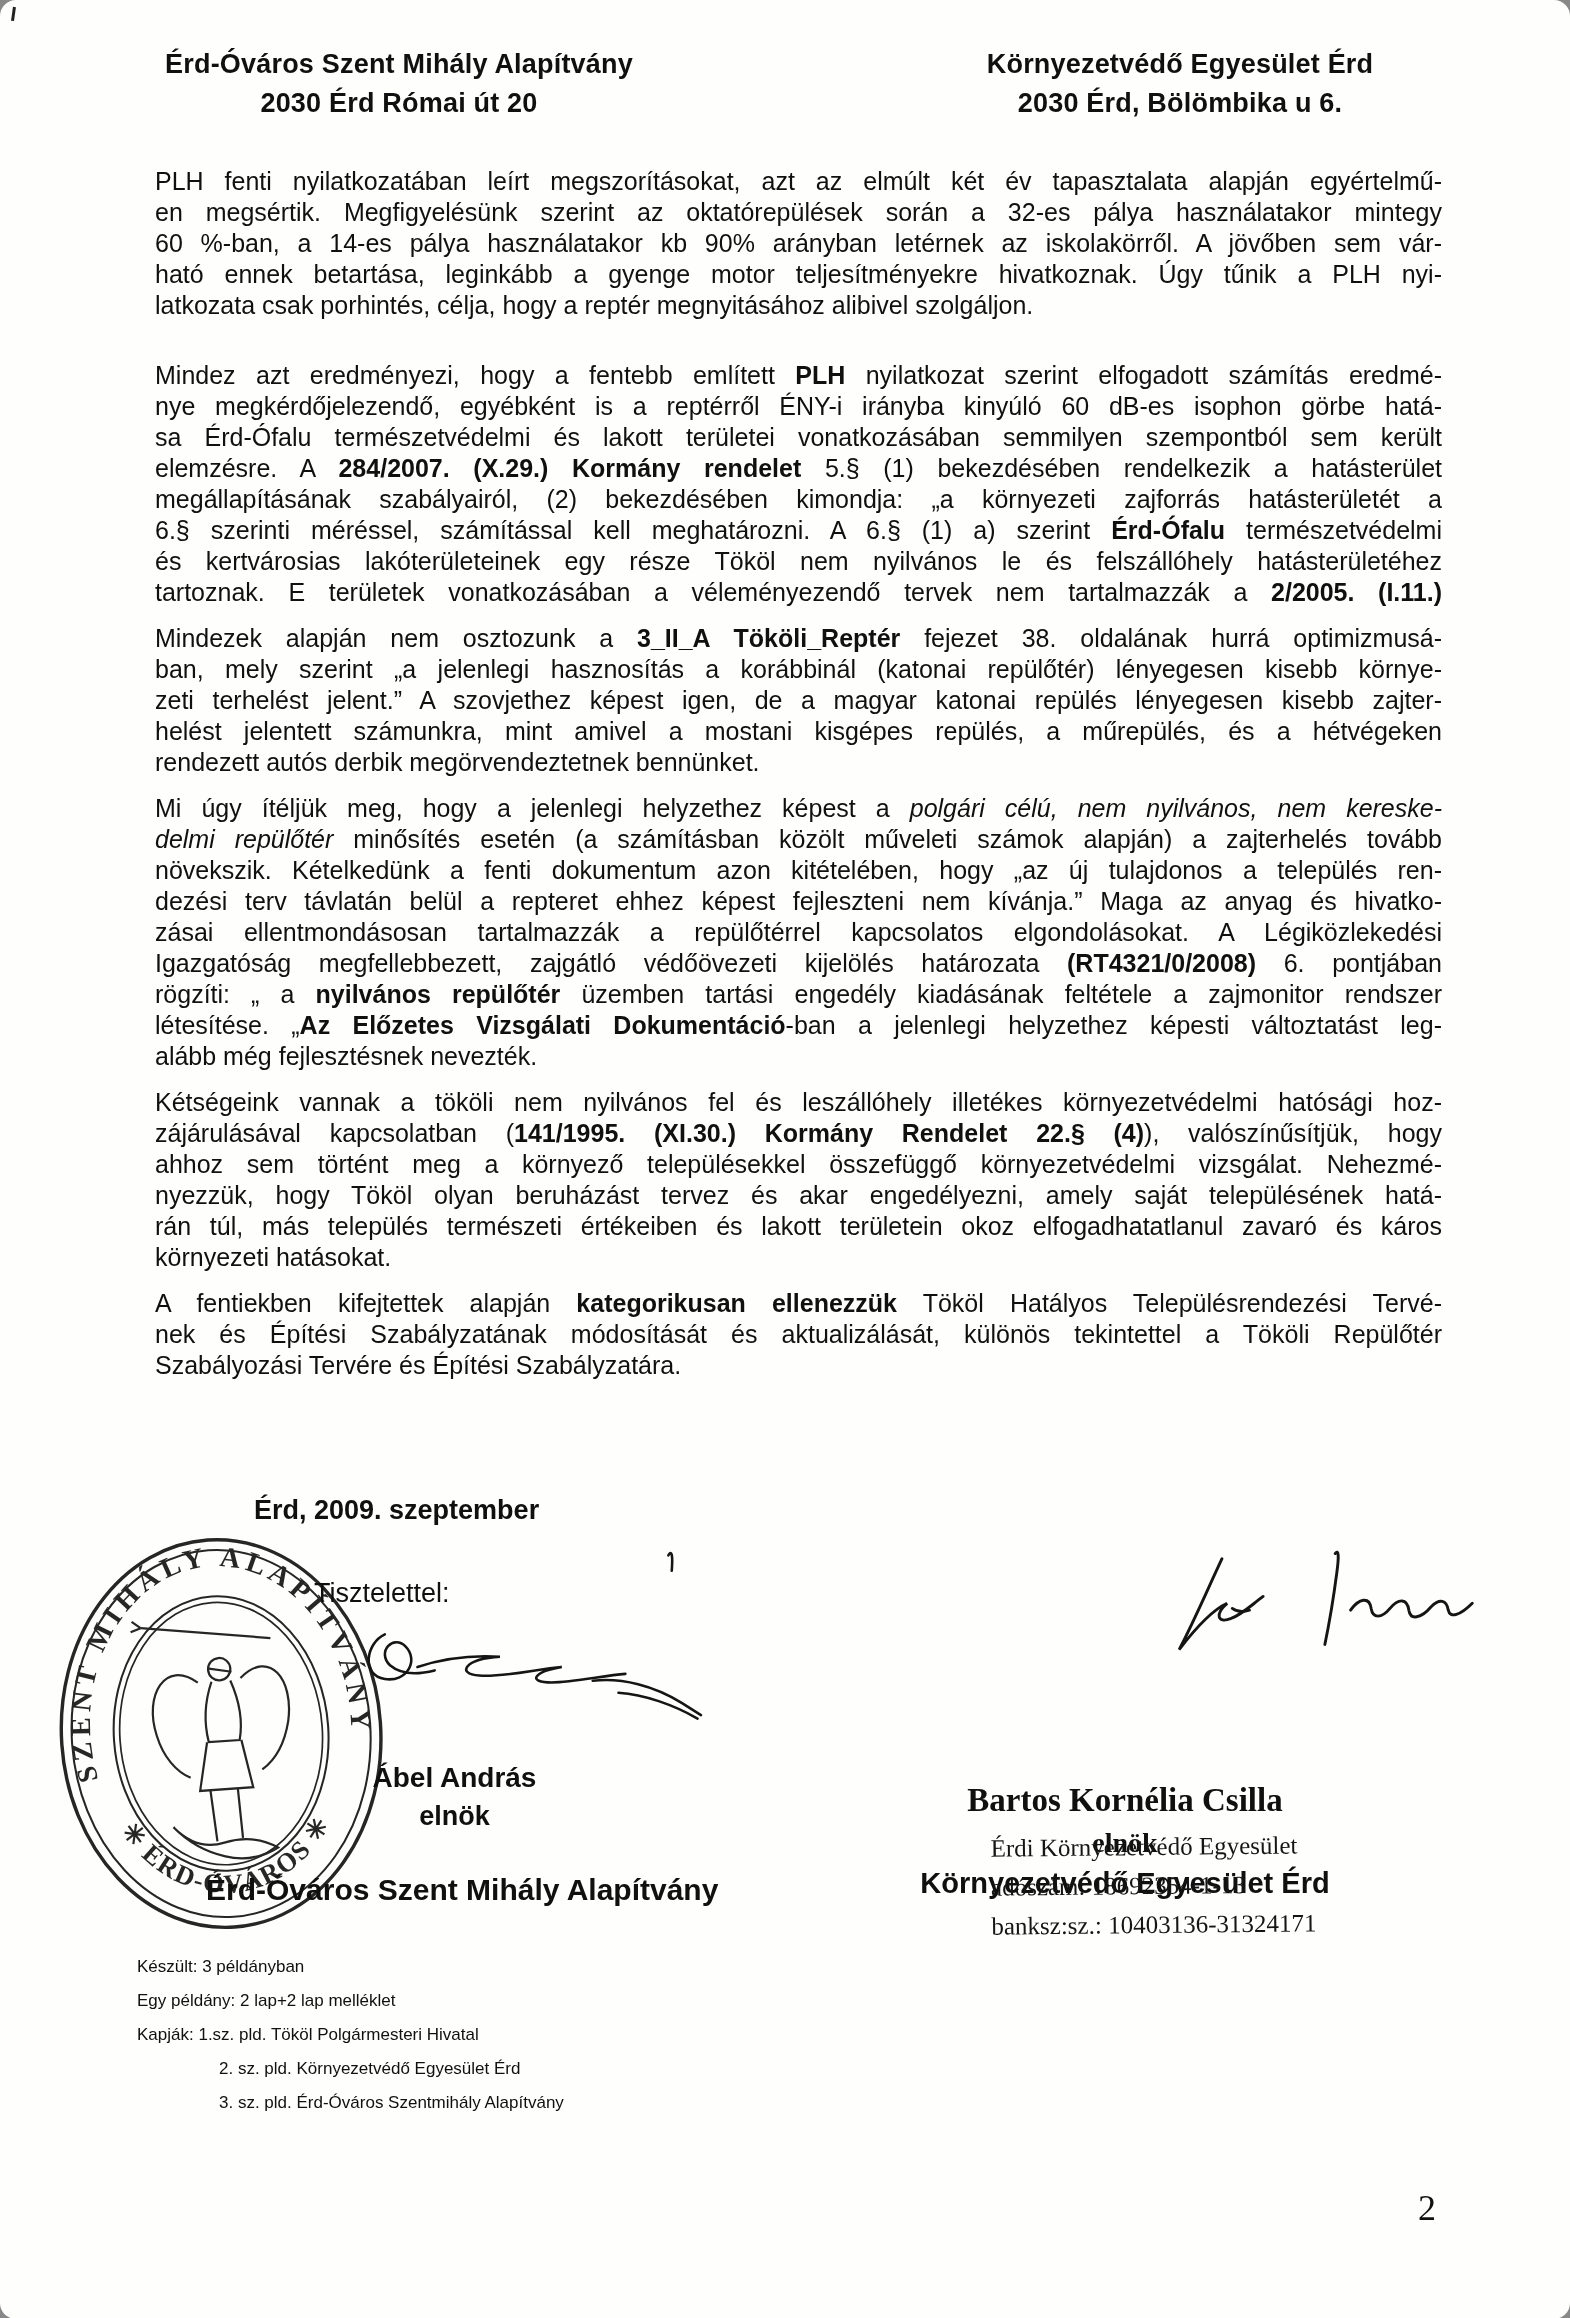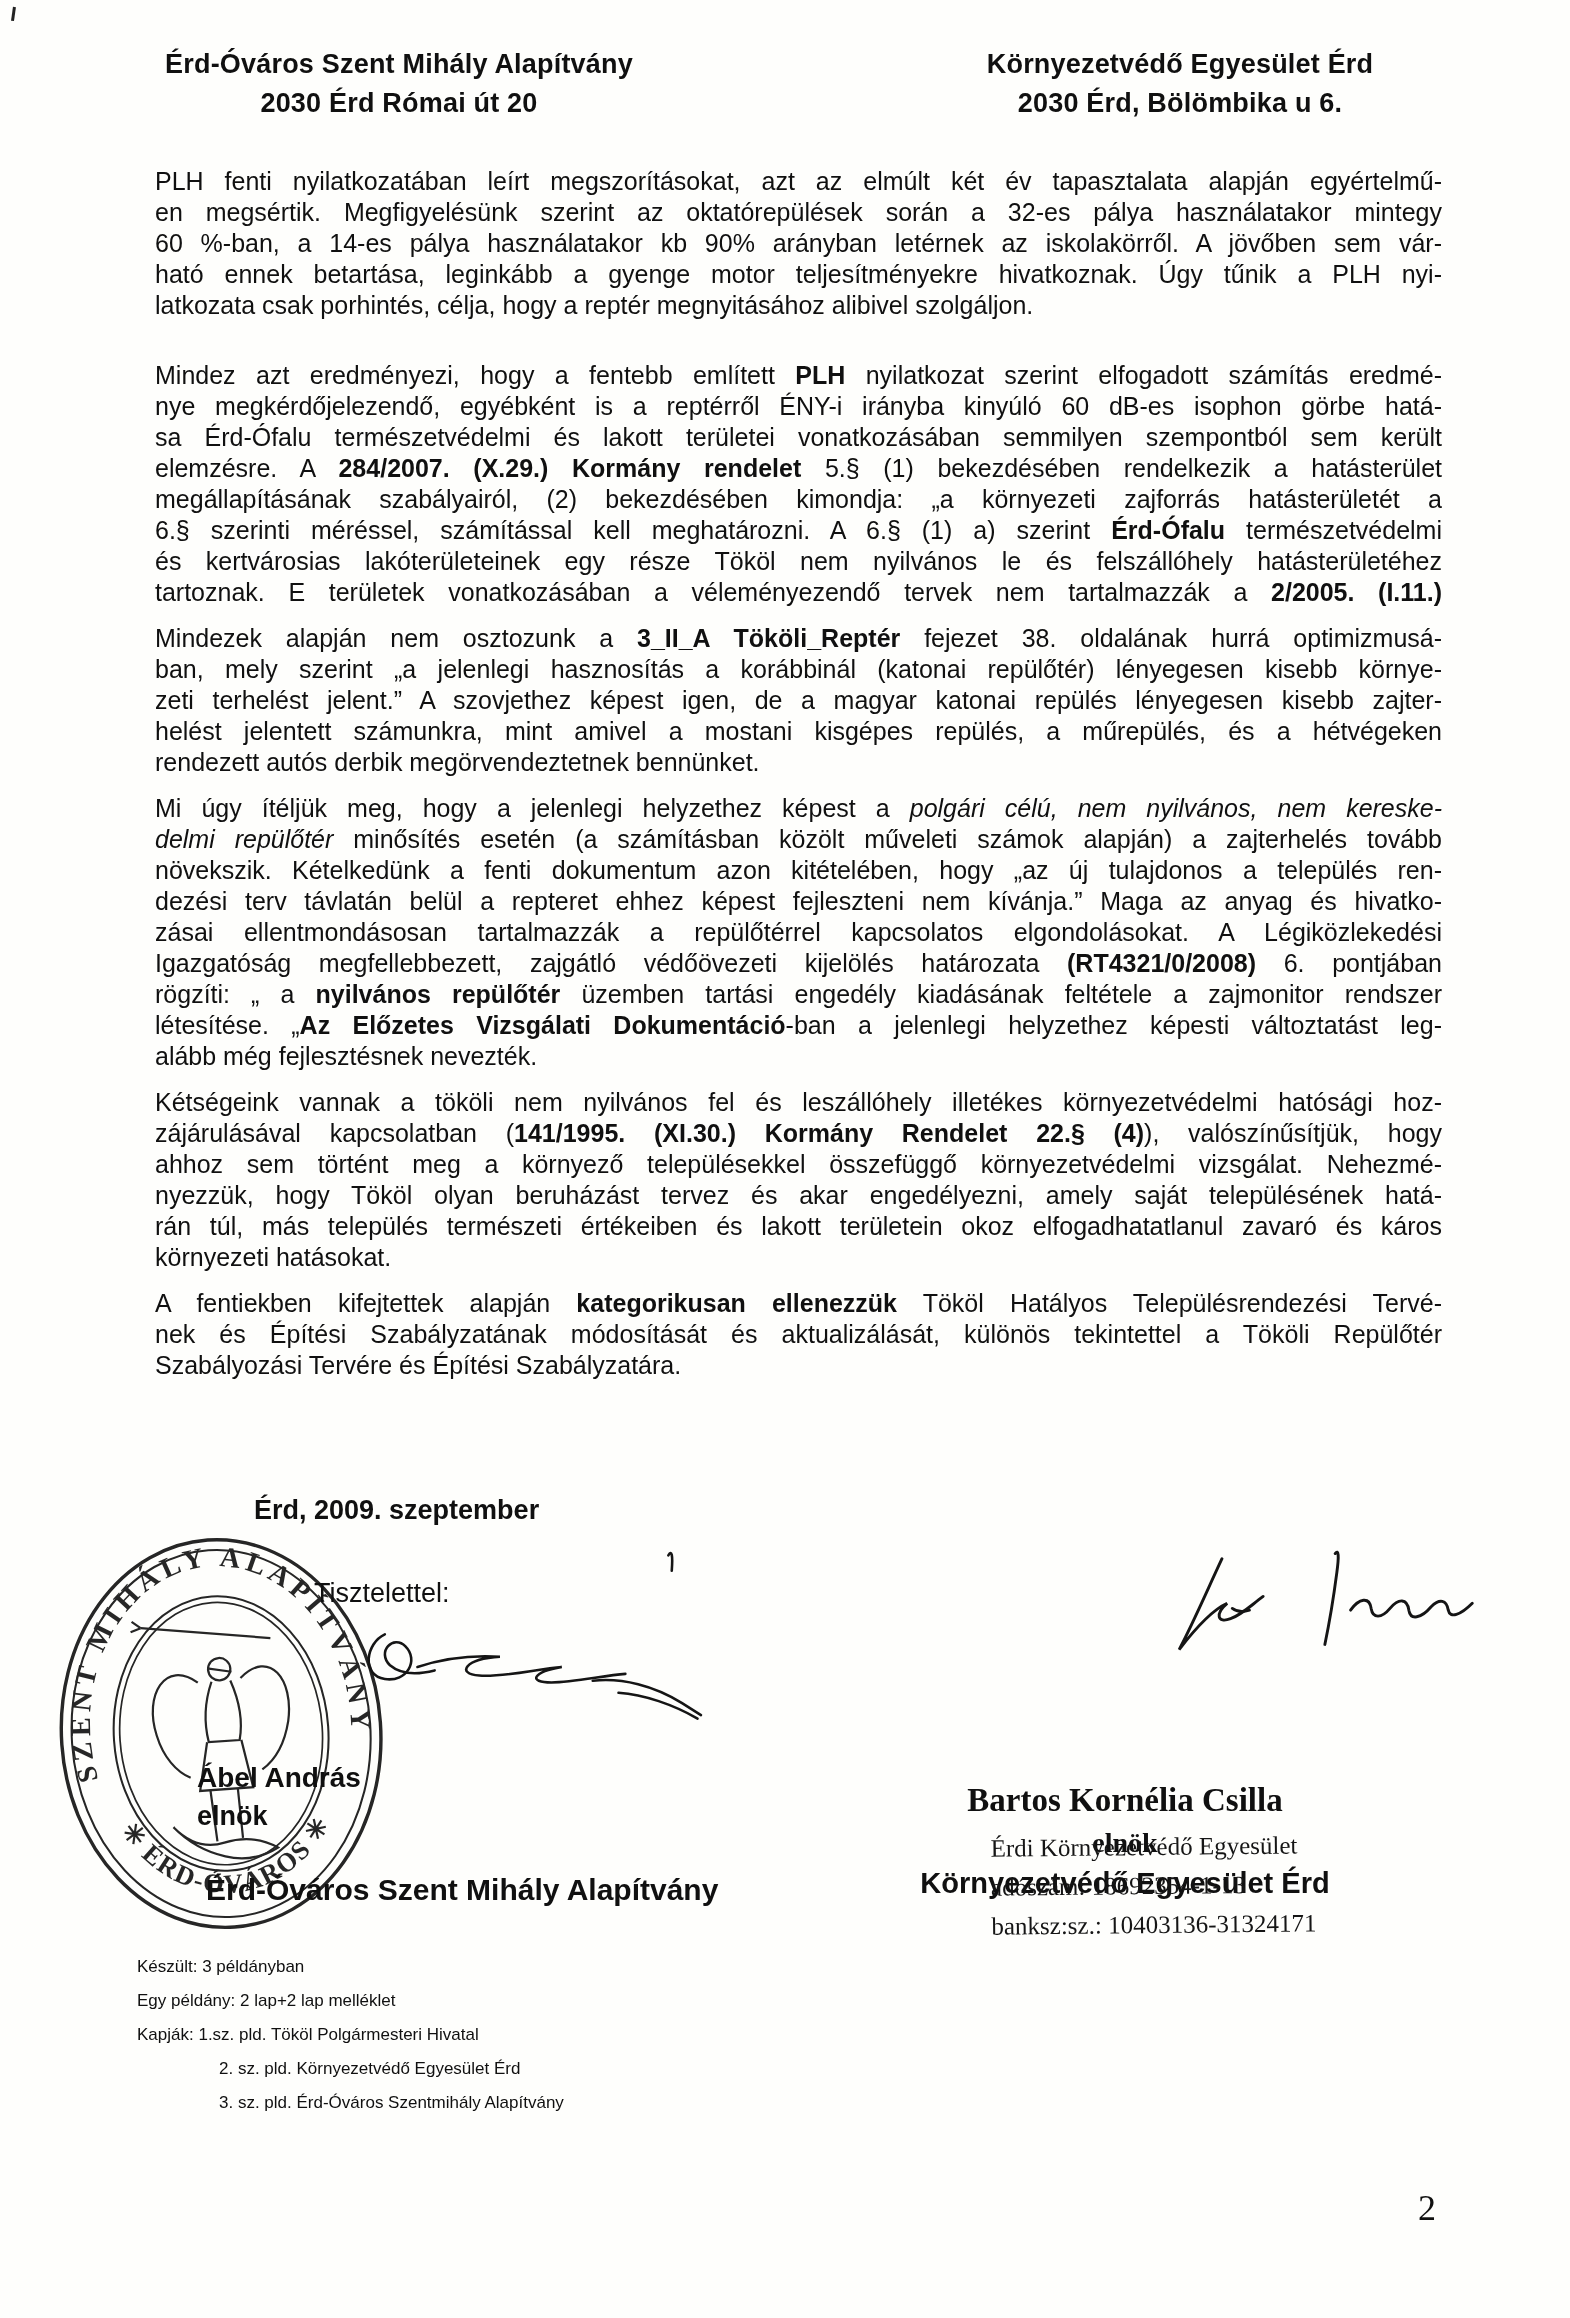--- a/index.html
+++ b/index.html
@@ -4,38 +4,39 @@
 <style>
   html,body{margin:0;padding:0;background:#888;}
   .page{
     position:relative;
     width:1570px;height:2319px;
     margin:0 auto;
     background:#fefefc;
     font-family:"Liberation Sans","DejaVu Sans",sans-serif;
     color:#101010;
     overflow:hidden;
+    border-radius:16px;
   }
   
   .hdr{position:absolute;top:45px;font-weight:bold;font-size:27px;line-height:39px;text-align:center;letter-spacing:0.2px;}
   .hdr-left{left:103px;width:592px;}
   .hdr-right{left:884px;width:592px;}
   
   .bodytext{position:absolute;left:140px;top:151px;width:1317px;font-size:25px;line-height:31px;}
   .para{margin:15px;}
   .para.gap{margin-top:39px;}
   .bline{text-align:justify;text-align-last:justify;white-space:nowrap;}
   .bline.final{text-align-last:left;}
   .bline b{font-weight:bold;}
   .bline i{font-style:italic;}
   
   .dateline{position:absolute;left:254px;top:1495px;font-size:27px;font-weight:bold;}
   .closing{position:absolute;left:314px;top:1578px;font-size:27px;font-weight:normal;z-index:3;}
   
-  .sig-left-block{position:absolute;left:197px;top:1758px;width:515px;text-align:left;z-index:3;}
+  .sig-left-block{position:absolute;left:197px;top:1758px;width:515px;text-align:center;z-index:3;}
   .sig-left-block .nm{font-size:28px;font-weight:bold;line-height:39px;}
   .sig-left-block .rl{font-size:27px;font-weight:bold;line-height:38px;}
   .sig-left-org{position:absolute;left:206px;top:1873px;width:1013px;font-size:30px;font-weight:bold;z-index:3;}
   .sig-right-block{position:absolute;left:876px;top:1744px;width:498px;text-align:center;margin-top:34px;}
   .sig-right-block .nm{font-family:"Liberation Serif","DejaVu Serif",serif;font-size:33px;font-weight:bold;line-height:45px;}
   .sig-right-block .rl{font-family:"Liberation Serif","DejaVu Serif",serif;font-size:28px;font-weight:bold;line-height:39px;}
   .sig-right-block .org{font-size:29px;font-weight:bold;line-height:43px;}
   
   .orgstamp{position:absolute;left:991px;top:1827px;font-family:"Liberation Serif","DejaVu Serif",serif;
     font-size:25px;line-height:39px;color:#151515;transform:rotate(-0.6deg);}

